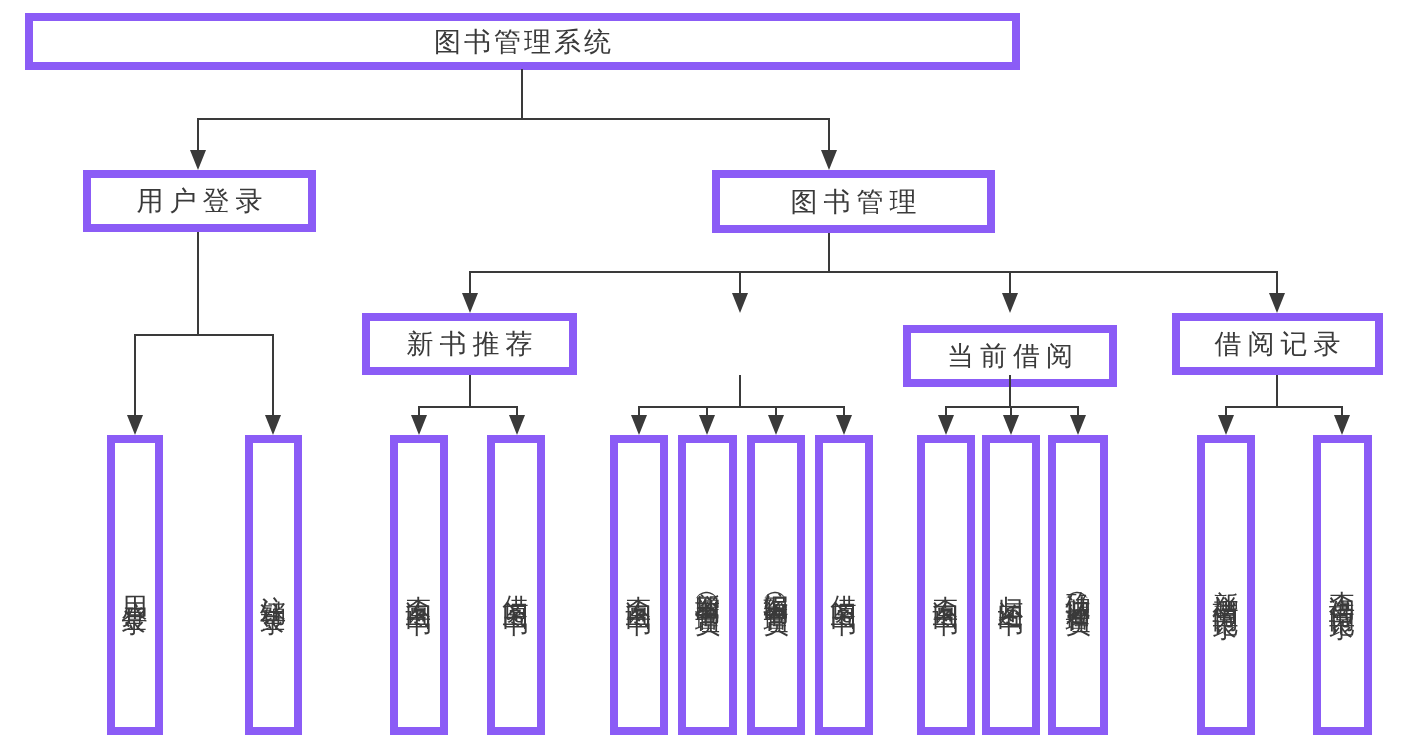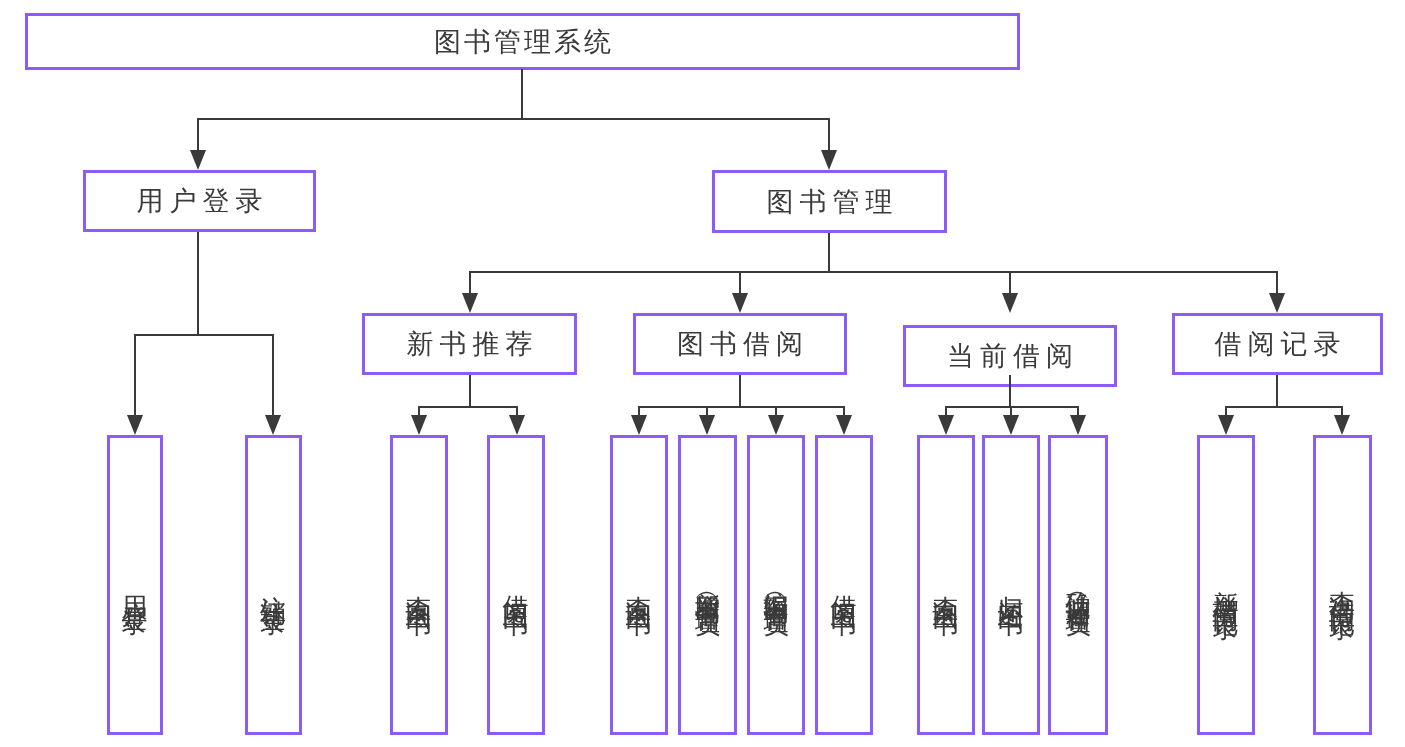--- a/index.html
+++ b/index.html
@@ -1,21 +1,21 @@
 <!DOCTYPE html>
 <html><head>
 <meta charset="utf-8">
 <style>
   html,body{margin:0;padding:0;background:#ffffff;}
   #stage{
     position:relative;width:1405px;height:747px;background:#ffffff;overflow:hidden;
     font-family:"Liberation Sans","DejaVu Sans",sans-serif;color:#333333;
   }
   .box{
-    position:absolute;box-sizing:border-box;border:3px solid #8b5cf6;background:#ffffff;
+    position:absolute;box-sizing:border-box;border:8px solid #8b5cf6;background:#ffffff;
     display:flex;align-items:center;justify-content:center;
   }
   .lbl{color:#3a3a3a;font-size:27px;letter-spacing:6px;text-indent:6px;white-space:nowrap;}
   .lbl.title{font-size:27px;letter-spacing:3px;text-indent:3px;}
   .vbox .lbl{
     writing-mode:vertical-rl;text-orientation:mixed;
     font-size:26px;letter-spacing:5px;text-indent:0;line-height:1;
   }
   .vbox .lbl.long{letter-spacing:3px;font-size:25px;}
   .ln{position:absolute;background:#3a3a3a;}
@@ -41,21 +41,21 @@
   <div class="ln" style="left:521px;top:69px;width:2px;height:50px"></div>
   <div class="ln" style="left:197px;top:118px;width:633px;height:2px"></div>
   <div class="ln" style="left:197px;top:118px;width:2px;height:35px"></div>
   <div class="ln" style="left:828px;top:118px;width:2px;height:35px"></div>
   <div class="arr" style="left:190px;top:150px"></div>
   <div class="arr" style="left:821px;top:150px"></div>
 
   <div class="box" style="left:83px;top:170px;width:233px;height:62px">
     <span class="lbl">用户登录</span>
   </div>
-  <div class="box" style="left:712px;top:170px;width:235px;height:63px">
+  <div class="box" style="left:712px;top:170px;width:283px;height:63px">
     <span class="lbl">图书管理</span>
   </div>
 
   <div class="ln" style="left:197px;top:232px;width:2px;height:104px"></div>
   <div class="ln" style="left:134px;top:334px;width:140px;height:2px"></div>
   <div class="ln" style="left:134px;top:334px;width:2px;height:83px"></div>
   <div class="ln" style="left:272px;top:334px;width:2px;height:83px"></div>
   <div class="arr" style="left:127px;top:415px"></div>
   <div class="arr" style="left:265px;top:415px"></div>
 
@@ -65,23 +65,20 @@
   <div class="ln" style="left:739px;top:271px;width:2px;height:24px"></div>
   <div class="ln" style="left:1009px;top:271px;width:2px;height:24px"></div>
   <div class="ln" style="left:1276px;top:271px;width:2px;height:24px"></div>
   <div class="arr" style="left:462px;top:293px"></div>
   <div class="arr" style="left:732px;top:293px"></div>
   <div class="arr" style="left:1002px;top:293px"></div>
   <div class="arr" style="left:1269px;top:293px"></div>
 
   <div class="box" style="left:362px;top:313px;width:215px;height:62px">
     <span class="lbl">新书推荐</span>
-  </div>
-  <div class="box" style="left:633px;top:313px;width:214px;height:62px">
-    <span class="lbl">图书借阅</span>
   </div>
   <div class="box" style="left:903px;top:325px;width:214px;height:62px">
     <span class="lbl">当前借阅</span>
   </div>
   <div class="box" style="left:1172px;top:313px;width:211px;height:62px">
     <span class="lbl">借阅记录</span>
   </div>
 
   <div class="ln" style="left:469px;top:375px;width:2px;height:33px"></div>
   <div class="ln" style="left:418px;top:406px;width:100px;height:2px"></div>

